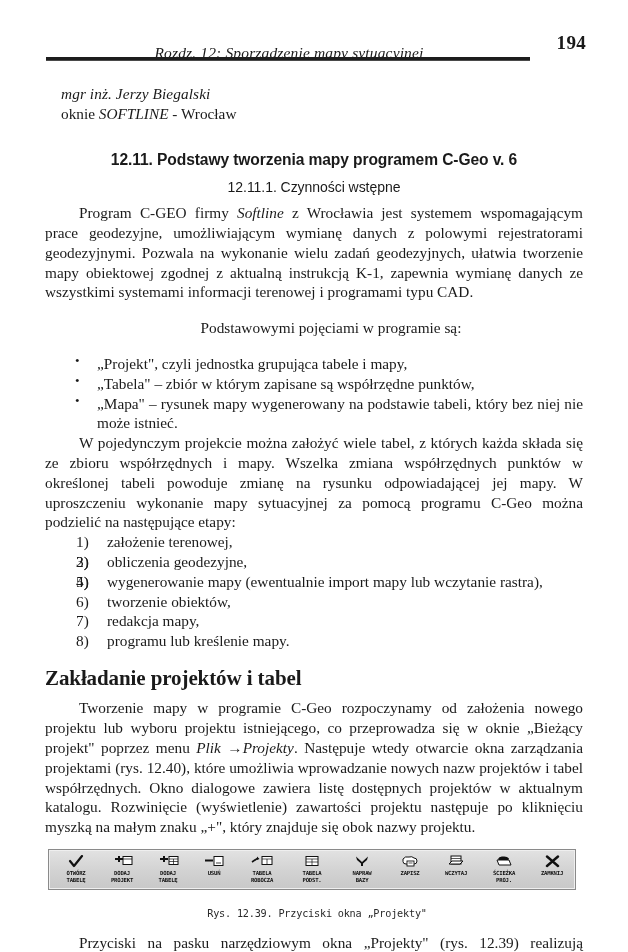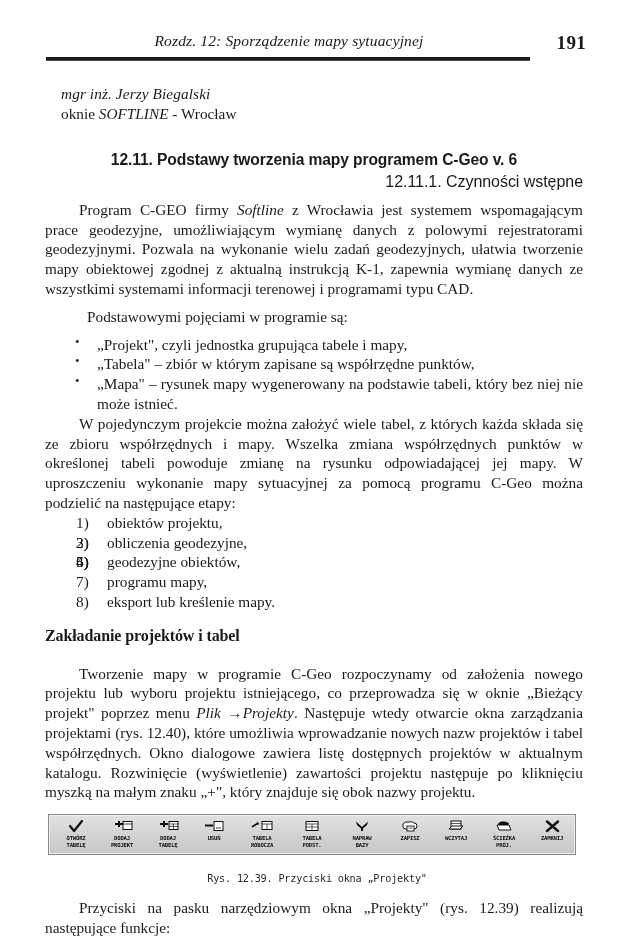--- a/index.html
+++ b/index.html
@@ -27,21 +27,21 @@
     position: absolute;
     left: 46px;
     right: 42px;
     top: 32px;
     height: 34px;
   }
   .header-title {
     position: absolute;
     left: 0;
     right: 0;
-    top: 0;
+    top: 12px;
     text-align: center;
     font-style: italic;
     font-size: 15.5px;
     letter-spacing: .15px;
     padding-right: 54px;
   }
   .header-pageno {
     position: absolute;
     right: 0;
     top: 0px;
@@ -80,45 +80,45 @@
   h2.sec-title {
     font-family: "Liberation Sans", sans-serif;
     font-size: 15.6px;
     font-weight: bold;
     text-align: center;
     margin: 0 0 0 0;
     letter-spacing: -.1px;
   }
   h3.subsec-title {
     font-family: "Liberation Sans", sans-serif;
-    font-size: 16px;
+    font-size: 14px;
     font-weight: normal;
-    text-align: right;
-    margin: 2px 0 7px 0;
+    text-align: center;
+    margin: 8px 0 7px 0;
     letter-spacing: -.05px;
   }
 
   p.body {
     margin: 0;
     text-align: justify;
     text-indent: 34px;
     line-height: 1.295;
     font-family: Liberation Serif, serif;
   }
   p.body.cont { text-indent: 34px; }
   p.lead-in {
-    margin: 8px;
+    margin: 16px;
     text-indent: 34px;
-    text-align: left;
+    text-align: center;
   }
 
   h4.run-head {
-    font-size: 16px;
+    font-size: 21px;
     font-weight: bold;
-    margin: 14px 0 17px 0;
+    margin: 14px 0 6px 0;
     text-align: left;
     letter-spacing: -.1px;
   }
 
   
   ul.bullets {
     list-style: none;
     margin: 0;
     padding: 0;
   }
@@ -210,21 +210,21 @@
   }
   .gap-md { height: 13px; }
 </style>
 </head>
 <body>
 
 <div class="page">
 
   <div class="header">
     <div class="header-title">Rozdz. 12: Sporządzenie mapy sytuacyjnej</div>
-    <div class="header-pageno">191</div>
+    <div class="header-pageno">194</div>
     <div class="header-rule"></div>
   </div>
 
   <div class="content">
 
     <div class="byline">
       <span class="l1">mgr inż. Jerzy Biegalski</span>
       <span class="l2"><span>oknie </span><i>SOFTLINE</i><span> - Wrocław</span></span>
     </div>
 
@@ -237,28 +237,28 @@
 
     <ul class="bullets">
       <li><span class="bullet">•</span><span>„Projekt", czyli jednostka grupująca tabele i mapy,</span></li>
       <li><span class="bullet">•</span><span>„Tabela" – zbiór w którym zapisane są współrzędne punktów,</span></li>
       <li><span class="bullet">•</span><span>„Mapa" – rysunek mapy wygenerowany na podstawie tabeli, który bez niej nie może istnieć.</span></li>
     </ul>
 
     <p class="body cont">W pojedynczym projekcie można założyć wiele tabel, z których każda składa się ze zbioru współrzędnych i mapy. Wszelka zmiana współrzędnych punktów w określonej tabeli powoduje zmianę na rysunku odpowiadającej jej mapy. W uproszczeniu wykonanie mapy sytuacyjnej za pomocą programu C-Geo można podzielić na następujące etapy:</p>
 
     <ol class="nums">
-      <li><span class="num">1)</span><span>obiektów projektu,</span></li>
+      <li><span class="num">1)</span><span>założenie terenowej,</span></li>
       <li><span class="num">2)</span></li>
       <li><span class="num">3)</span><span>obliczenia geodezyjne,</span></li>
       <li><span class="num">4)</span></li>
-      <li><span class="num">5)</span></li>
-      <li><span class="num">6)</span><span>geodezyjne obiektów,</span></li>
-      <li><span class="num">7)</span><span>programu mapy,</span></li>
-      <li><span class="num">8)</span><span>eksport lub kreślenie mapy.</span></li>
+      <li><span class="num">5)</span><span>wygenerowanie mapy (ewentualnie import mapy lub wczytanie rastra),</span></li>
+      <li><span class="num">6)</span><span>tworzenie obiektów,</span></li>
+      <li><span class="num">7)</span><span>redakcja mapy,</span></li>
+      <li><span class="num">8)</span><span>programu lub kreślenie mapy.</span></li>
     </ol>
 
     <h4 class="run-head">Zakładanie projektów i tabel</h4>
 
     <p class="body"><span>Tworzenie mapy w programie C-Geo rozpoczynamy od założenia nowego projektu lub wyboru projektu istniejącego, co przeprowadza się w oknie „Bieżący projekt" poprzez menu </span><i>Plik →Projekty</i><span>. Następuje wtedy otwarcie okna zarządzania projektami (rys. 12.40), które umożliwia wprowadzanie nowych nazw projektów i tabel współrzędnych. Okno dialogowe zawiera listę dostępnych projektów w aktualnym katalogu. Rozwinięcie (wyświetlenie) zawartości projektu następuje po kliknięciu myszką na małym znaku „+", który znajduje się obok nazwy projektu.</span></p>
 
     <div class="figure">
       <div class="toolbar">
 
         <div class="tb-btn">

